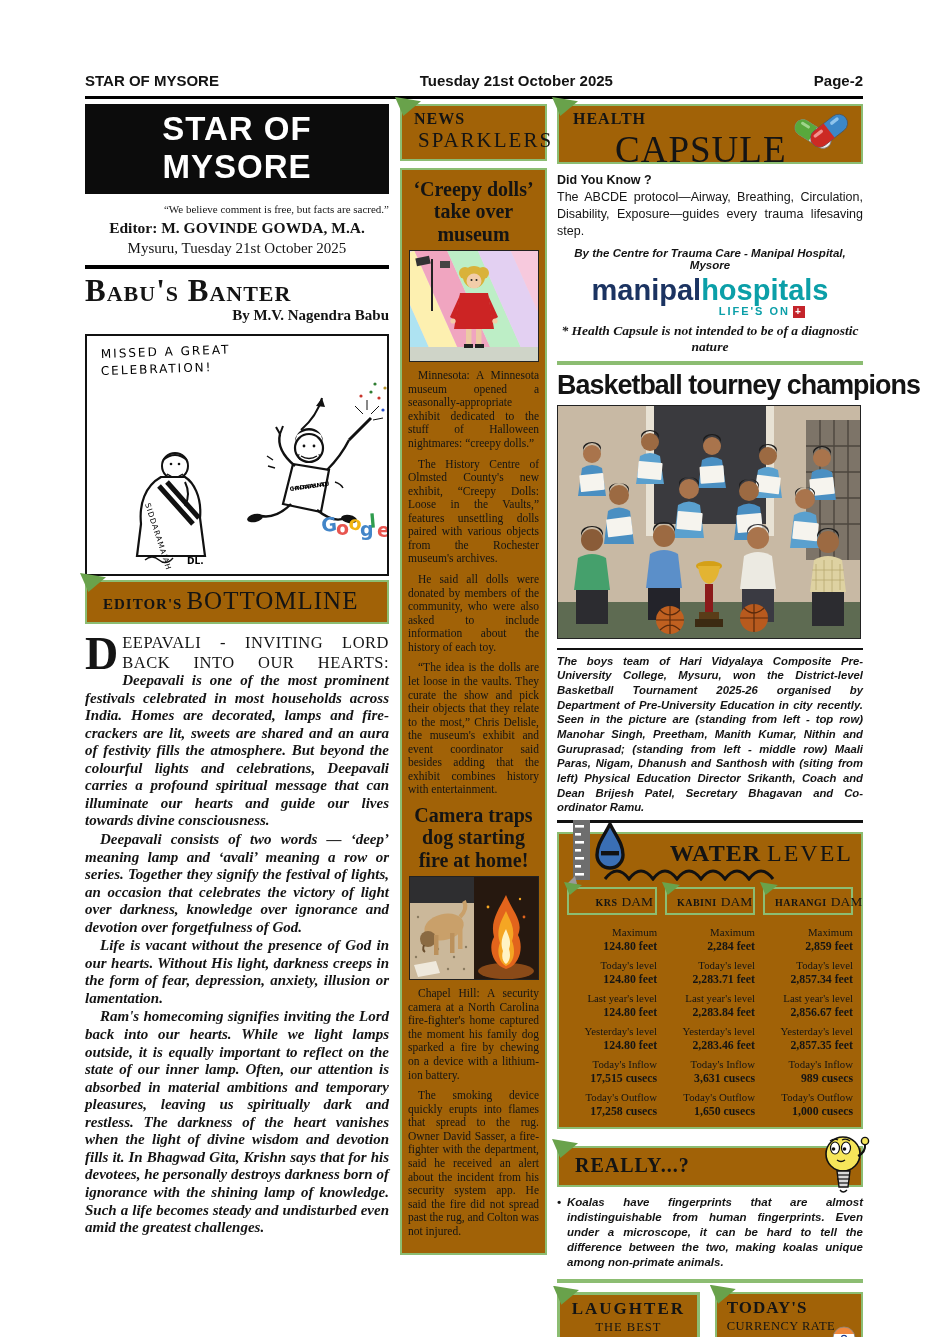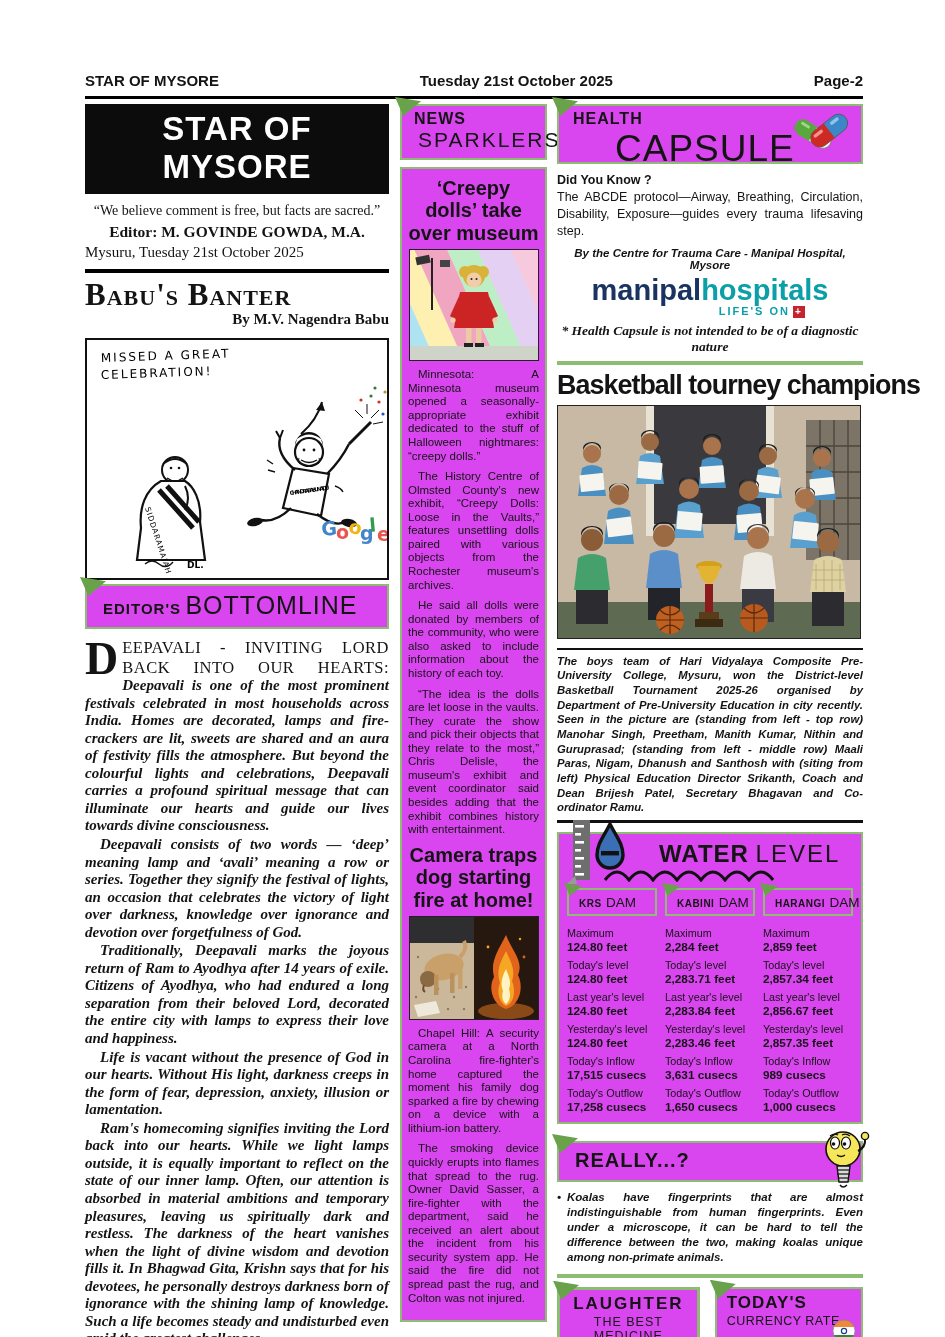--- a/index.html
+++ b/index.html
@@ -6,31 +6,31 @@
   .page{position:relative;width:945px;height:1337px;background:#ffffff;margin:0 auto;
         font-family:"Liberation Sans",sans-serif;color:#141414;overflow:hidden;}
   
   .runhead{position:absolute;left:85px;top:72px;width:778px;display:flex;justify-content:space-between;
            font-weight:bold;font-size:15px;border-bottom:3px solid #000;padding-bottom:7px;}
   
   .colL{position:absolute;left:85px;top:104px;width:304px;}
   .colM{position:absolute;left:400px;top:104px;width:147px;}
   .colR{position:absolute;left:557px;top:104px;width:306px;}
   
-  .gbox{border:2px solid #8cbd72;position:relative;background:#d946ef;}
+  .gbox{border:2px solid #8cbd72;position:relative;background:#a16207;font-family:Liberation Serif, serif;}
   .flagc{position:absolute;width:26px;height:19px;top:-9px;left:-7px;background:#69a24b;
          clip-path:polygon(0 0,100% 22%,32% 100%);}
   .flagc.sm{width:18px;height:13px;top:-7px;left:-5px;}
   .hrgrn{border:0;border-top:4px solid #8cbd72;margin:0;}
   
   .mast{background:#0c0c0c;color:#fff;text-align:center;font-weight:bold;font-size:33px;
         letter-spacing:1px;padding:6px 0 8px;transform-origin:center;}
-  .motto{font-family:"Liberation Serif",serif;text-align:center;font-size:14px;margin-top:9px;}
+  .motto{font-family:"Liberation Serif",serif;text-align:right;font-size:11px;margin-top:9px;}
   .edline{font-family:"Liberation Serif",serif;text-align:center;font-size:15.5px;font-weight:bold;margin-top:4px;}
-  .dateline{font-family:"Liberation Serif",serif;text-align:left;font-size:15px;margin-top:3px;}
+  .dateline{font-family:"Liberation Serif",serif;text-align:center;font-size:15px;margin-top:3px;}
   .hrblk{border:0;border-top:4px solid #000;margin:8px 0 0;}
   .banter{font-family:"Liberation Serif",serif;font-weight:bold;font-variant:small-caps;
           font-size:31px;margin-top:4px;letter-spacing:1px;}
   .byline{font-family:"Liberation Serif",serif;font-weight:bold;font-size:15px;text-align:right;margin-top:-2px;}
   .cartoon{margin-top:10px;border:2px solid #111;background:#fff;}
   .edtab{margin-top:4px;padding:5px 10px 7px 16px;}
   .edtab b{font-size:15px;letter-spacing:1px;}
   .edtab span.big{font-size:25px;font-weight:normal;letter-spacing:1px;}
   .edart{font-family:"Liberation Serif",serif;font-size:15px;line-height:1.17;text-align:justify;margin-top:9px;}
   .edart p{margin:0 0 1px;font-style:italic;font-weight:bold;text-indent:15px;}
@@ -59,21 +59,21 @@
   .mlogo .m2{color:#0b9fa8;font-weight:bold;}
   .mtag{color:#0b9fa8;font-weight:bold;font-size:11px;letter-spacing:2px;text-align:right;margin:-2px 58px 0 0;}
   .plus{display:inline-block;width:12px;height:12px;background:#c4242b;color:#fff;font-size:10px;
         line-height:12px;text-align:center;vertical-align:middle;margin-left:3px;font-weight:bold;}
   .discl{font-family:"Liberation Serif",serif;font-weight:bold;font-style:italic;font-size:13.5px;
          text-align:center;margin-top:5px;padding-bottom:6px;border-bottom:4px solid #8cbd72;}
   .bbhead{font-weight:bold;font-size:28px;letter-spacing:-1px;margin-top:4px;transform:scaleX(0.96);transform-origin:left;white-space:nowrap;}
   .bbphoto{border:1px solid #222;margin-top:4px;display:block;}
   .bbcap{font-weight:bold;font-style:italic;font-size:11.3px;line-height:1.3;text-align:justify;
          border-top:2px solid #111;border-bottom:3px solid #111;padding:4px 0 5px;margin-top:9px;}
-  .waterbox{margin-top:9px;padding:4px 8px 8px;}
+  .waterbox{margin-top:9px;padding:4px 8px 8px;text-align:right;}
   .wtitle{margin:2px 0 0 92px;font-size:24px;}
   .wtitle b{letter-spacing:1px;}
   .wtitle .lt{font-weight:normal;letter-spacing:2px;}
   .wicon{position:absolute;left:6px;top:-16px;}
   .wave{display:block;margin:1px 0 6px 36px;}
   .damrow{display:flex;justify-content:space-between;}
   .damcol{width:31.5%;}
   .damhead{border:2px solid #8cbd72;position:relative;padding:3px 2px 3px 10px;white-space:nowrap;}
   .damhead b{font-size:10px;letter-spacing:0.5px;}
   .damhead .lt{font-size:13.5px;}
@@ -177,21 +177,20 @@
     </div>
 
     <div class="gbox edtab">
       <span class="flagc"></span>
       <b>EDITOR'S</b>
       <span class="big">BOTTOMLINE</span>
     </div>
     <div class="edart">
       <p class="lead"><span class="dropcap">D</span><span class="caps">EEPAVALI - INVITING LORD BACK INTO OUR HEARTS:</span> <span class="ital">Deepavali is one of the most prominent festivals celebrated in most households across India. Homes are decorated, lamps and fire-crackers are lit, sweets are shared and an aura of festivity fills the atmosphere. But beyond the colourful lights and celebrations, Deepavali carries a profound spiritual message that can illuminate our hearts and guide our lives towards divine consciousness.</span></p>
       <p>Deepavali consists of two words — ‘deep’ meaning lamp and ‘avali’ meaning a row or series. Together they signify the festival of lights, an occasion that celebrates the victory of light over darkness, knowledge over ignorance and devotion over forgetfulness of God.</p>
-      <p>Traditionally, Deepavali marks the joyous return of Ram to Ayodhya after 14 years of exile. Citizens of Ayodhya, who had endured a long separation from their beloved Lord, decorated the entire city with lamps to express their love and happiness.</p>
       <p>Life is vacant without the presence of God in our hearts. Without His light, darkness creeps in the form of fear, depression, anxiety, illusion or lamentation.</p>
       <p>Ram's homecoming signifies inviting the Lord back into our hearts. While we light lamps outside, it is equally important to reflect on the state of our inner lamp. Often, our attention is absorbed in material ambitions and temporary pleasures, leaving us spiritually dark and restless. The darkness of the heart vanishes when the light of divine wisdom and devotion fills it. In Bhagwad Gita, Krishn says that for his devotees, he personally destroys darkness born of ignorance with the shining lamp of knowledge. Such a life becomes steady and undisturbed even amid the greatest challenges.</p>
 
     </div>
 
   </div>
 
   <div class="colM">
     <div class="gbox tabNS">
       <span class="flagc"></span>

